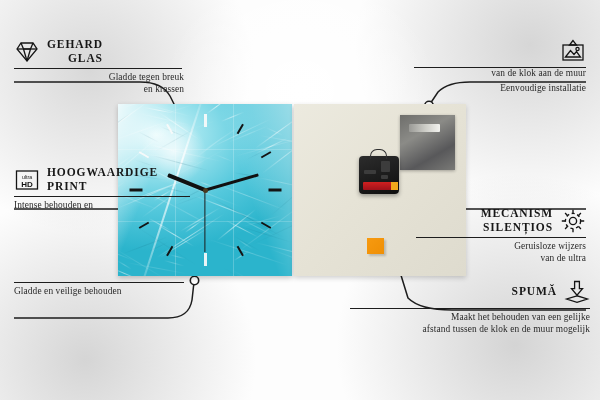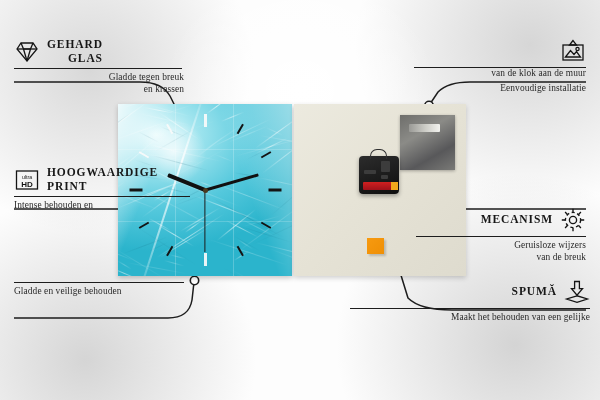--- a/index.html
+++ b/index.html
@@ -404,49 +404,51 @@
     </div>
     <div class="rule" style="width:172px; margin-left:2px;"></div>
     <div class="sub" style="margin-top:0">van de klok aan de muur</div>
     <div class="sub">Eenvoudige installatie</div>
   </div>
 
   <div class="callout right" style="right:14px; top:160px; width:172px;margin-top:47px;">
     <div class="head">
       <div>
         <div class="title">MECANISM</div>
+        <div class="title">SILENȚIOS</div>
       </div>
       <span class="ico">
         <svg viewBox="0 0 26 26">
             <g fill="none" stroke="#141414" stroke-width="1.35">
           <circle cx="13" cy="13" r="3.6"></circle>
           <path d="M13 1.8 v3.2 M13 21 v3.2 M1.8 13 h3.2 M21 13 h3.2
                    M5.1 5.1 l2.3 2.3 M18.6 18.6 l2.3 2.3
                    M20.9 5.1 l-2.3 2.3 M7.4 18.6 l-2.3 2.3"></path>
           <circle cx="13" cy="13" r="7.6" stroke-dasharray="3.1 2.6"></circle>
         </g>
           </svg>
       </span>
     </div>
     <div class="rule" style="width:170px; margin-left:2px;"></div>
     <div class="sub">Geruisloze wijzers</div>
-    <div class="sub" style="margin-top:0">van de breuk</div>
+    <div class="sub" style="margin-top:0">van de ultra</div>
   </div>
 
   <div class="callout right" style="right:10px; top:279px; width:242px;">
     <div class="head">
       <div>
         <div class="title">SPUMĂ</div>
       </div>
       <span class="ico">
         <svg viewBox="0 0 26 26">
             <g fill="none" stroke="#141414" stroke-width="1.3">
           <path d="M10.6 2.5 h4.8 v7.2 h3.1 L13 16.2 L7.5 9.7 h3.1 Z"></path>
           <path d="M13 16.8 L2.6 20 L13 23.4 L23.4 20 Z"></path>
         </g>
           </svg>
       </span>
     </div>
     <div class="rule" style="width:240px; margin-left:2px;"></div>
     <div class="sub">Maakt het behouden van een gelijke</div>
+    <div class="sub" style="margin-top:0">afstand tussen de klok en de muur mogelijk</div>
   </div>
 
 </div>
 
 </body></html>

